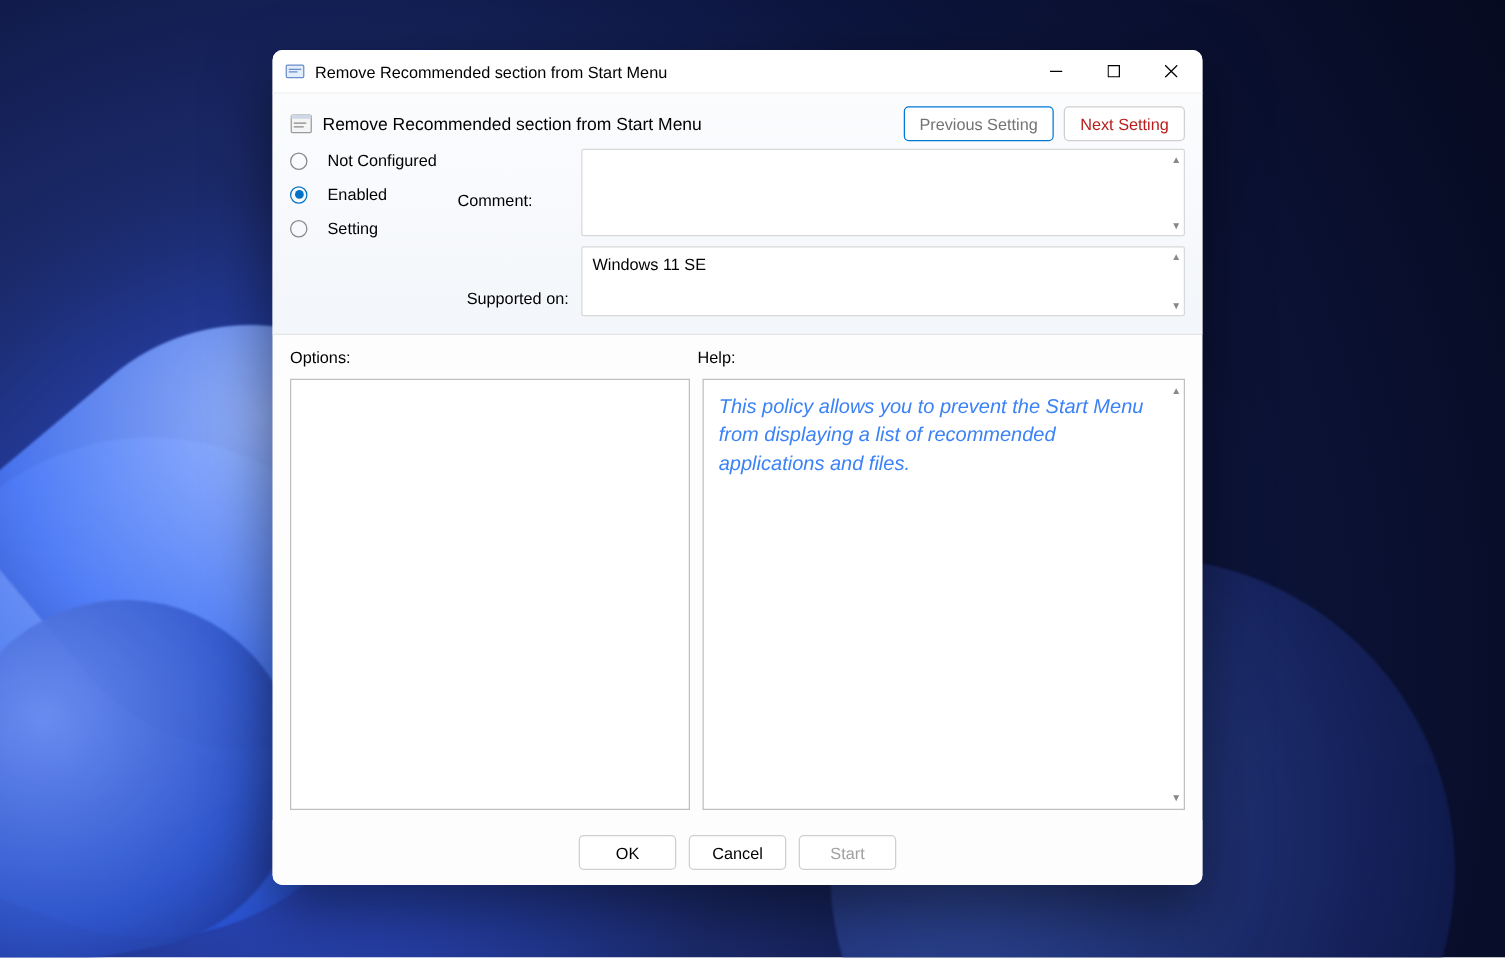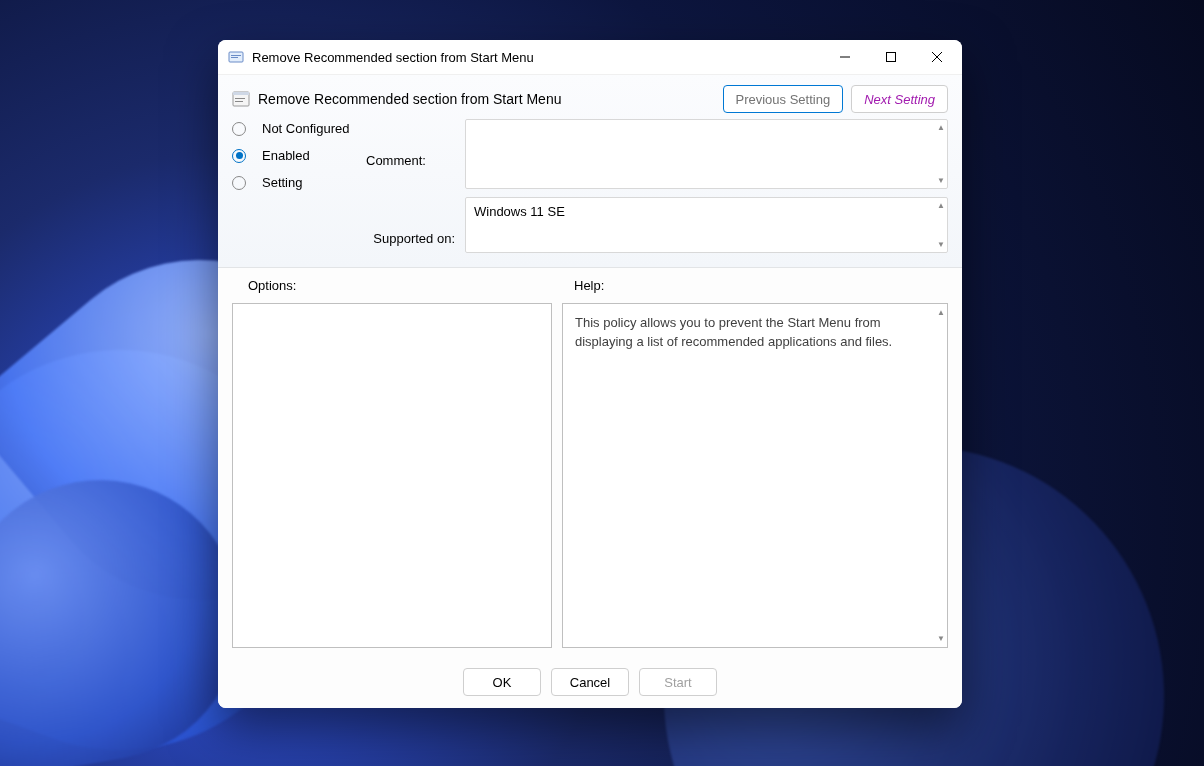--- a/index.html
+++ b/index.html
@@ -93,22 +93,21 @@
     border-radius:4px;
     cursor:pointer;
     background:#ffffff;
   }
   .nav-btn.prev {
     border:1px solid #0078d4;
     color:#737373;
   }
   .nav-btn.next {
     border:1px solid #cfcfcf;
-    color:#a21caf;
-    font-style:italic;
+    color:#b91c1c;
   }
   .config-grid {
     display:grid;
     grid-template-columns: 130px 95px 1fr;
     column-gap:4px;
     row-gap:8px;
     margin-top:6px;
   }
   .radio-col {
     display:flex;
@@ -158,21 +157,20 @@
   .bottom-section {
     flex:1;
     display:flex;
     flex-direction:column;
     padding:10px 14px 0 14px;
   }
   .section-labels {
     display:flex;
     gap:0;
     margin-bottom:10px;
-    margin-left:16px;
   }
   .section-labels .lbl {
     font-size:13px;
     color:#000;
   }
   .lbl.options { width:326px; }
   .panels {
     flex:1;
     display:flex;
     gap:10px;
@@ -180,23 +178,24 @@
   .panel {
     border:1px solid #bfbfbf;
     background:#ffffff;
     box-sizing:border-box;
   }
   .options-panel { width:320px; }
   .help-panel { flex:1; display:flex; }
   .help-text {
     flex:1;
     padding:10px 12px;
-    font-size:13px;
+    font-size:16px;
     line-height:1.45;
-    color:#404040;
+    color:#3b82f6;
+    font-style:italic;
   }
   .help-text p { margin:0 0 10px 0; }
   .help-scroll {
     width:12px;
     display:flex;
     flex-direction:column;
     justify-content:space-between;
     align-items:center;
     font-size:8px;color:#888;
     padding:4px 0;

